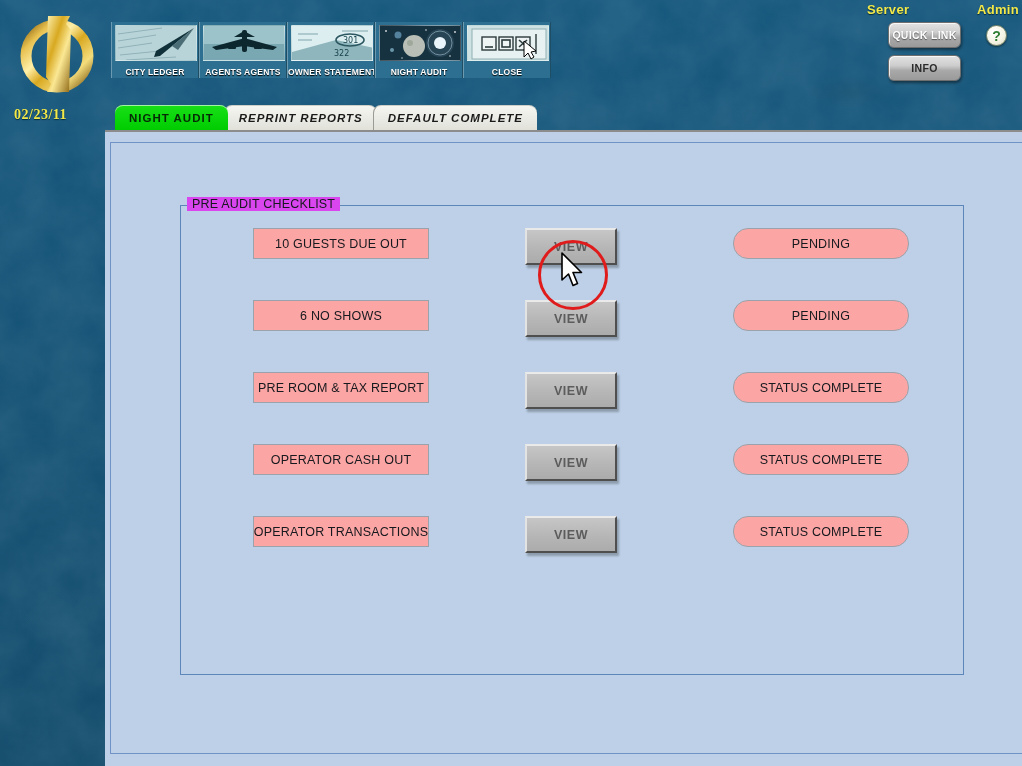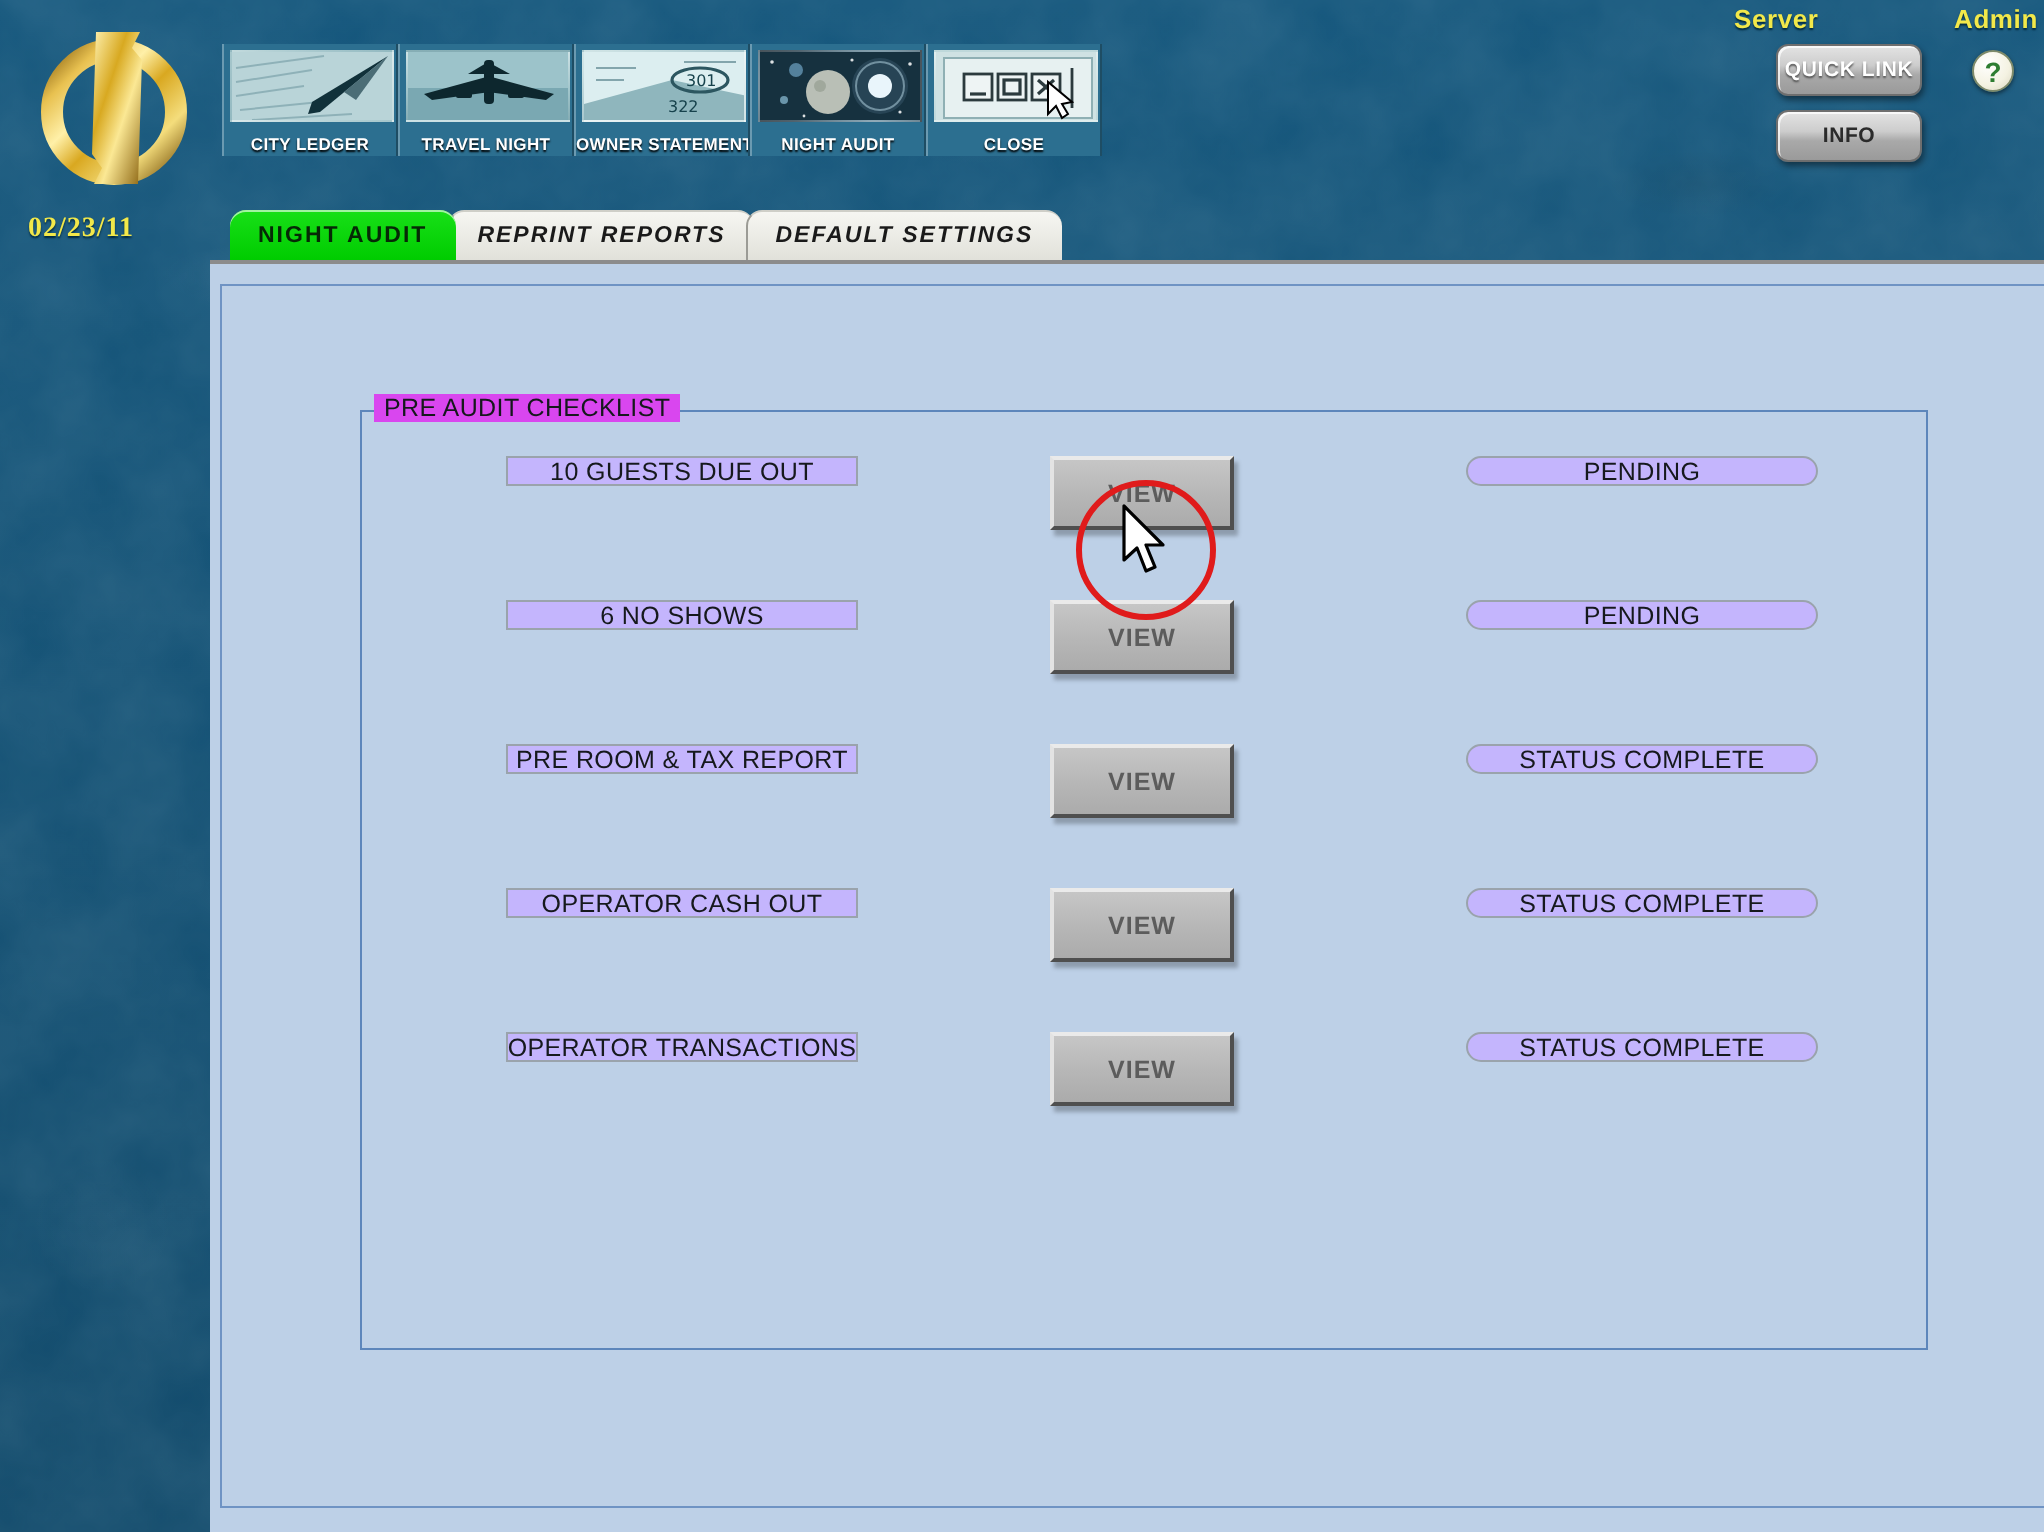--- a/index.html
+++ b/index.html
@@ -169,22 +169,22 @@
     padding:0 5px;
     font-size:12.5px; color:#15181c;
     letter-spacing:.2px;
     white-space:nowrap;
   }
 
   
   .row { position:absolute; left:0; width:784px; height:34px; }
   .field-box {
     position:absolute;
-    height:15px;
-    background:#c4b5fd;
+    height:31px;
+    background:#fca5a5;
     border:1px solid #9aa3ac;
     display:flex; align-items:center; justify-content:center;
     font-size:12.5px; color:#16191d;
     letter-spacing:.2px;
     white-space:nowrap;
   }
   .label-box  { left:72px;  width:176px; }
   .status-box { left:552px; width:176px;border-radius:15px; }
 
   .view-btn {
@@ -278,21 +278,21 @@
           <g fill="#0d272e">
             <rect x="38" y="4" width="5" height="22" rx="2"></rect>
             <path d="M41 12 L8 21 L12 24 L41 20 Z"></path>
             <path d="M40 12 L73 21 L69 24 L40 20 Z"></path>
             <path d="M40 5 L30 11 L51 11 Z"></path>
             <rect x="24" y="20" width="8" height="3" rx="1"></rect>
             <rect x="50" y="20" width="8" height="3" rx="1"></rect>
           </g>
         </svg>
       </div>
-      <span class="tool-label">TRAVEL NIGHT</span>
+      <span class="tool-label">AGENTS AGENTS</span>
     </div>
 
     <div class="tool-btn">
       <div class="tool-thumb th-owner">
         <svg width="82" height="36" viewBox="0 0 82 36">
           <rect width="82" height="36" fill="#dceef0"></rect>
           <path d="M0 26 L44 14 L82 22 L82 36 L0 36 Z" fill="#8fb6bd"></path>
           <g stroke="#6d949c" stroke-width="1" fill="none" opacity=".8">
             <line x1="6" y1="8" x2="26" y2="8"></line>
               <line x1="6" y1="14" x2="20" y2="14"></line>
@@ -360,21 +360,21 @@
   <div class="pill-btn" id="quick-link-btn">QUICK LINK</div>
   <div class="pill-btn" id="info-btn">INFO</div>
 
   <div id="help-icon">?</div>
 
   <div id="date-label">02/23/11</div>
 
   <div id="tabs">
     <div class="tab active">NIGHT AUDIT</div>
     <div class="tab inactive">REPRINT REPORTS</div>
-    <div class="tab inactive">DEFAULT SETTINGS</div>
+    <div class="tab inactive">DEFAULT COMPLETE</div>
   </div>
 </div>
 
 <div id="main-panel">
   <div id="panel-inner">
 
     <div id="checklist-group">
       <span id="checklist-legend">PRE AUDIT CHECKLIST</span>
 
       <div class="row" style="top:22px">

